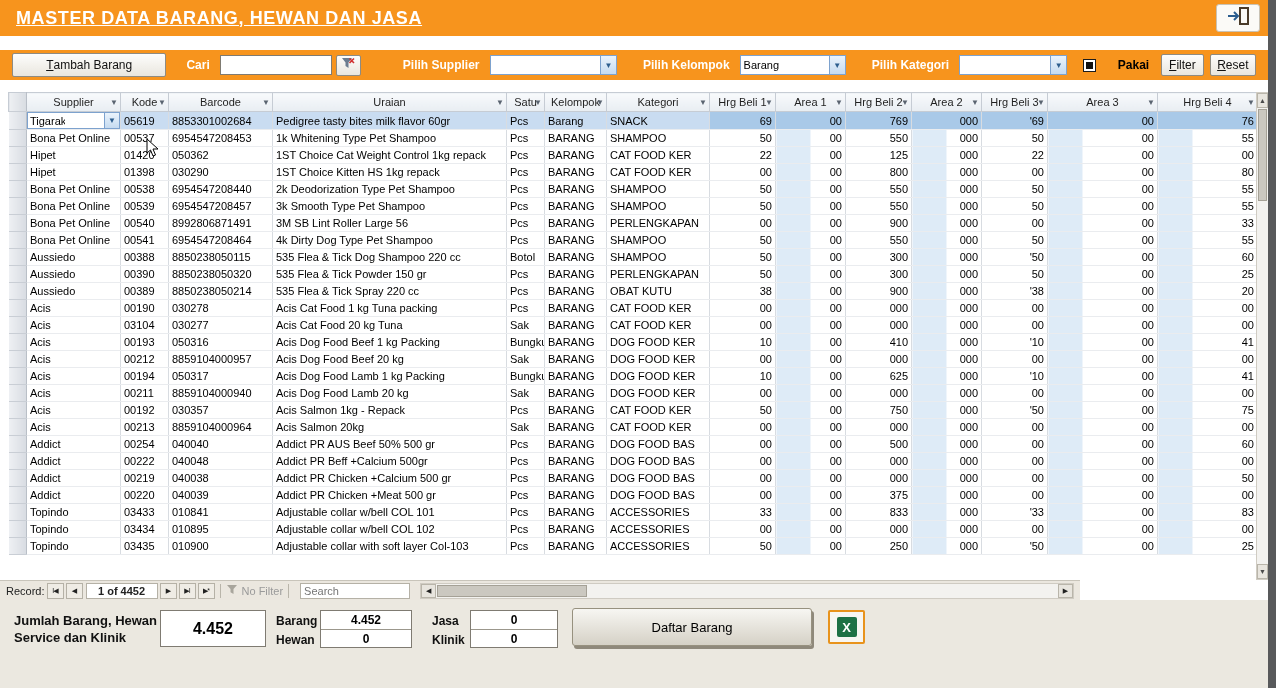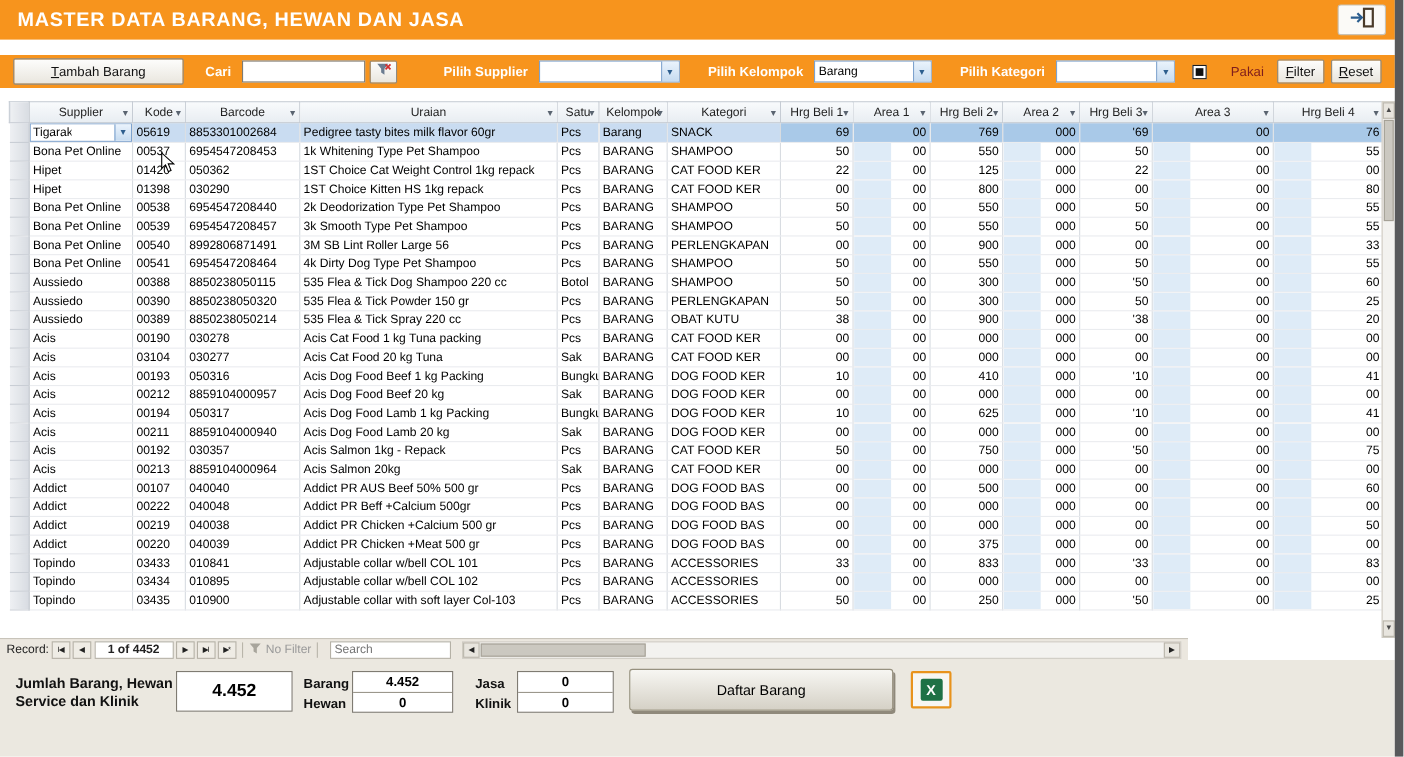--- a/index.html
+++ b/index.html
@@ -4,42 +4,42 @@
 <style>
   * { margin:0; padding:0; box-sizing:border-box; }
   html,body { width:1276px; height:688px; }
   body { position:relative; font-family:"Liberation Sans",sans-serif; background:#ffffff; overflow:hidden; }
 
   .right-strip { position:absolute; right:0; top:0; width:8px; height:688px; background:#58595b; }
 
   
   .titlebar { position:absolute; left:0; top:0; width:1268px; height:36px; background:#F7941D;
               display:flex; align-items:center; padding-left:16px; }
-  .titlebar .title { color:#fff; font-size:18px; font-weight:bold; letter-spacing:.6px; }
+  .titlebar .title { color:#fff; font-size:18px; font-weight:bold; letter-spacing:.6px;text-decoration:underline; }
   .exit-btn { position:absolute; right:16px; top:4px; width:44px; height:28px; background:#FBFAF7;
               border:1px solid #C9C2B4; border-radius:3px; display:flex; align-items:center; justify-content:center; cursor:pointer; }
 
   
   .toolbar { position:absolute; left:0; top:50px; width:1268px; height:30px; background:#F7941D;
              display:flex; align-items:center; padding:0 12px; font-size:12px; }
   .tb-label { color:#fff; font-weight:bold; white-space:nowrap;text-align:right; }
   .btn { background:linear-gradient(#FDFDFC,#E9E6DE); border:1px solid #8E8B82; border-radius:2px;
          font-size:12px; color:#111; display:flex; align-items:center; justify-content:center; cursor:pointer; }
   .btn-add { width:160px; height:24px; }
   .tb-input { width:112px; height:20px; border:1px solid #7F7B72; background:#fff; margin-left:10px; padding:0 3px; font-size:11px; }
   .btn-clear { width:26px; height:21px; margin-left:4px; }
   .dd { height:20px; background:#fff; border:1px solid #7DA2CE; display:flex; align-items:center; margin-left:10px; }
   .dd-text { flex:1; padding-left:3px; font-size:11px; overflow:hidden; white-space:nowrap; }
   .dd-btn { width:16px; height:100%; background:linear-gradient(#EAF3FC,#C6DBF0); border-left:1px solid #7DA2CE;
             display:flex; align-items:center; justify-content:center; font-size:8px; color:#2D5E8E; }
   .dd-supplier { width:132px; } .dd-kelompok { width:110px; } .dd-kategori { width:112px; }
   .checkbox { width:13px; height:13px; border:1px solid #1c1c1c; background:#fff; margin-left:16px;
               display:flex; align-items:center; justify-content:center; cursor:pointer; }
   .checkbox .mark { width:7px; height:7px; background:#111; }
-  .pakai { color:#7f1d1d; font-weight:normal; margin-left:22px; }
+  .pakai { color:#000000; font-weight:bold; margin-left:22px; }
   .btn-filter { width:44px; height:22px; margin-left:12px; }
   .btn-reset { width:48px; height:22px; margin-left:6px; }
 
   
   .grid { position:absolute; left:8px; top:92px; width:1249px; border-collapse:collapse; table-layout:fixed;
           background:#fff; font-size:11px; }
   .grid th { height:19px; background:linear-gradient(#F8FAFC,#E8EDF2); border:1px solid #C6CCD4;
              font-weight:normal; color:#1f1f1f; text-align:center; position:relative;
              overflow:hidden; white-space:nowrap; cursor:pointer; }
   .grid th .hdr-arrow { position:absolute; right:2px; top:5px; font-size:8px; color:#5a6470; }
@@ -515,21 +515,21 @@
         <td class="num area">00</td>
         <td class="num">000</td>
         <td class="num area">000</td>
         <td class="num">00</td>
         <td class="num area">00</td>
         <td class="num area">00</td>
       </tr>
       <tr>
         <td class="gutter"></td>
         <td>Addict</td>
-        <td>00107</td>
+        <td>00254</td>
         <td>040040</td>
         <td>Addict PR AUS Beef 50% 500 gr</td>
         <td>Pcs</td>
         <td>BARANG</td>
         <td>DOG FOOD BAS</td>
         <td class="num">00</td>
         <td class="num area">00</td>
         <td class="num">500</td>
         <td class="num area">000</td>
         <td class="num">00</td>

